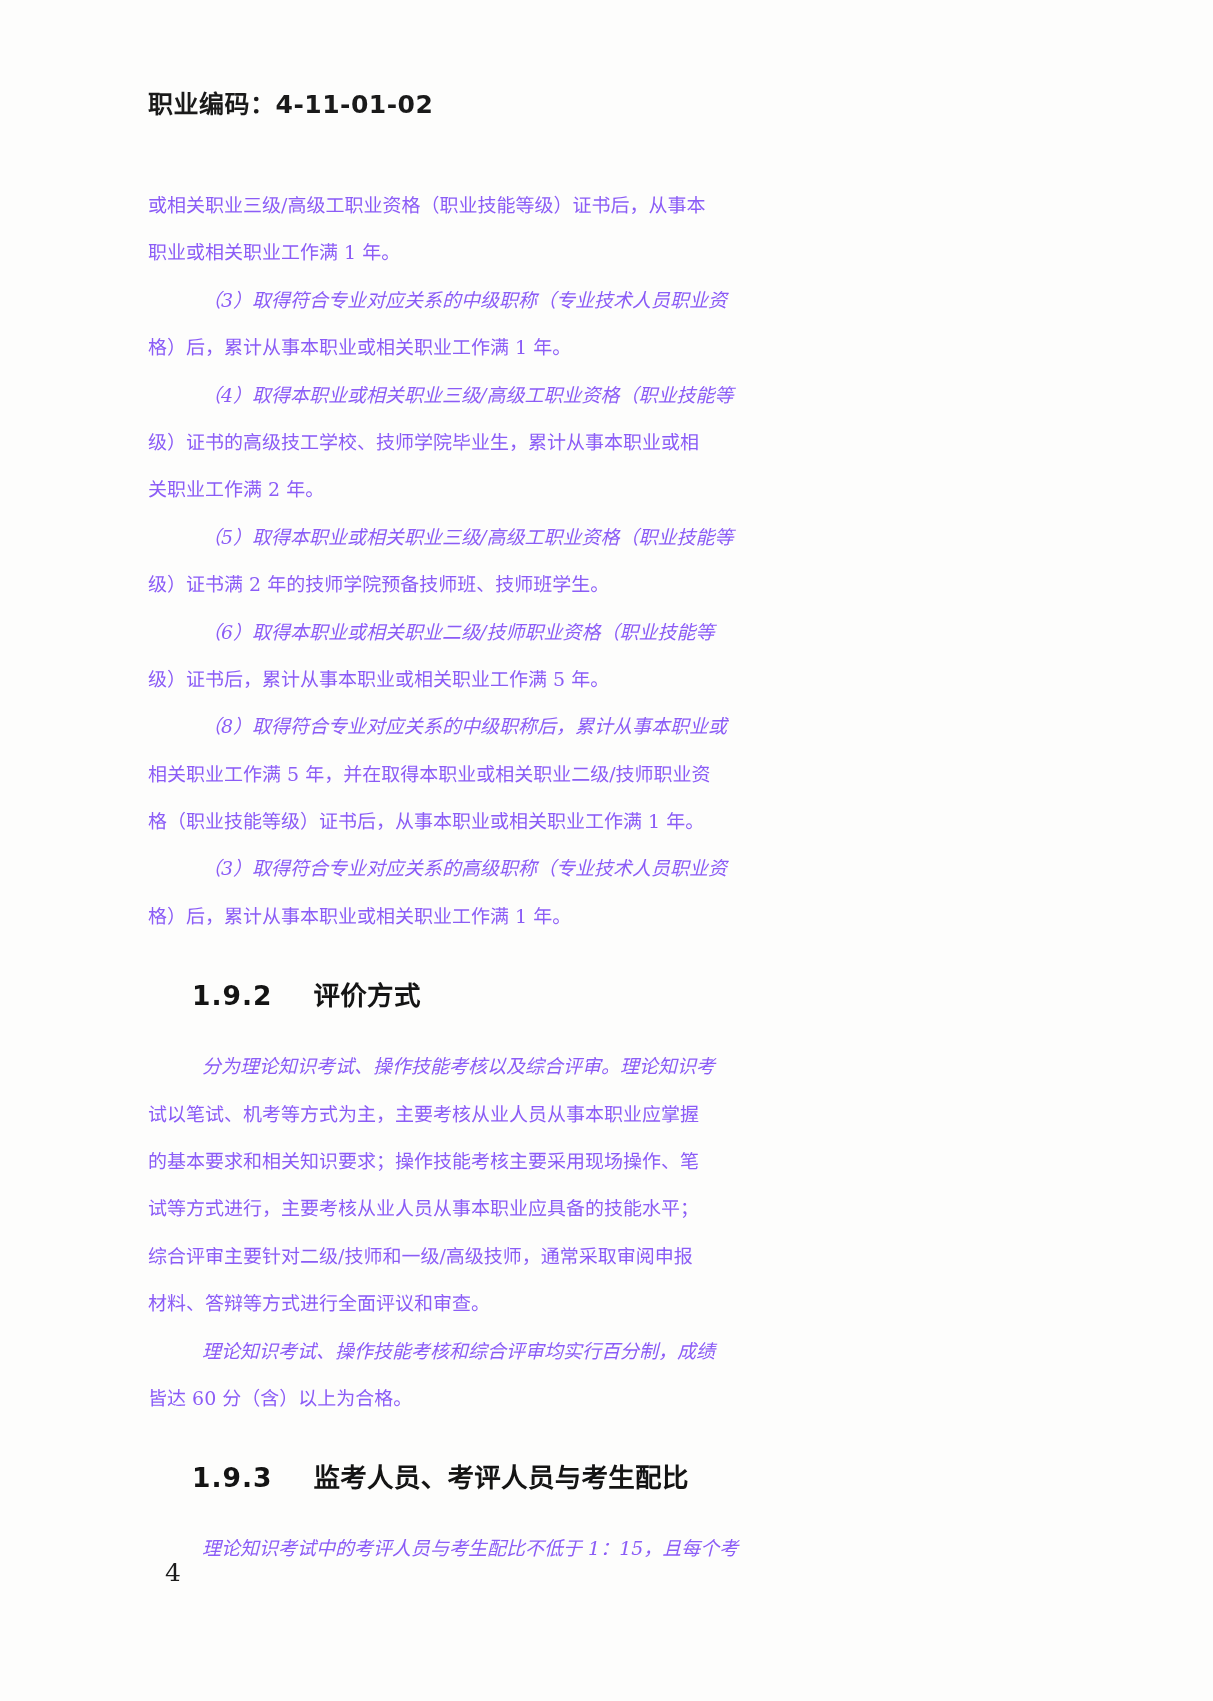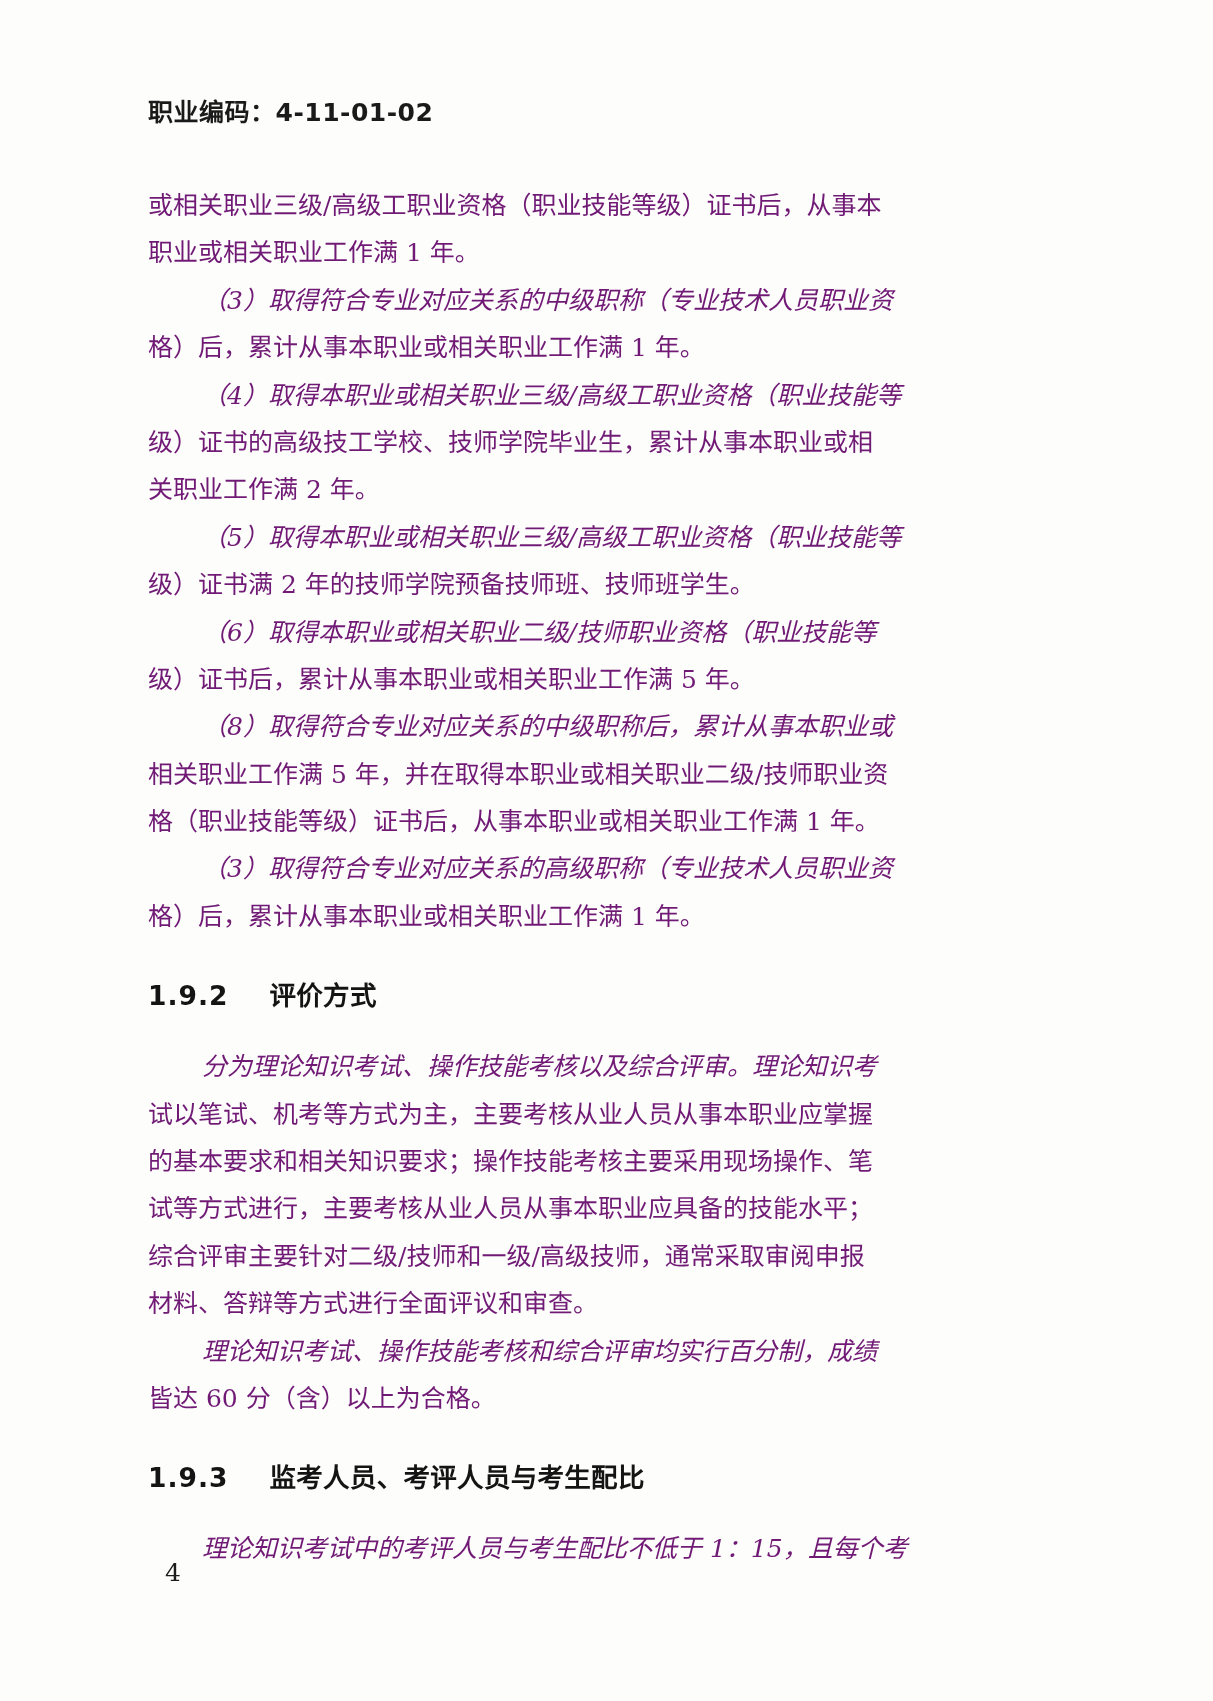--- a/index.html
+++ b/index.html
@@ -21,21 +21,21 @@
     width: 1213px;
     height: 1701px;
     background: #fdfdfc;
     box-sizing: border-box;
   }
 
   
   .page-header {
     position: absolute;
     left: 148px;
-    top: 92px;
+    top: 84px;
     width: 810px;
     font-family: "DejaVu Sans", "Liberation Sans", sans-serif;
     font-weight: 700;
     font-size: 25px;
     letter-spacing: 0.5px;
     color: #1a1a1a;
     white-space: nowrap;
   }
 
   
@@ -43,41 +43,42 @@
     position: absolute;
     left: 148px;
     top: 182px;
     width: 812px;
   }
 
   
   .ln {
     height: 47.4px;
     line-height: 47.4px;
-    font-size: 25px;
-    color: #701a75;
+    font-size: 19px;
+    color: #8b5cf6;
     white-space: nowrap;
     letter-spacing: 0px;
   }
   .ln.ind {
     padding-left: 54px;
     font-style: italic;
   }
 
   
   .heading {
     font-family: "DejaVu Sans", "Liberation Sans", sans-serif;
     font-weight: 700;
     font-size: 26.5px;
     color: #141414;
     white-space: nowrap;
     letter-spacing: 0.3px;
   }
   .heading .num {
     letter-spacing: 1px;
+    margin-left: 44px;
   }
   .heading .gap {
     display: inline-block;
     width: 22px;
   }
   .h-space-before { height: 34px; }
   .h-space-after  { height: 30px; }
 
   
   .folio {

